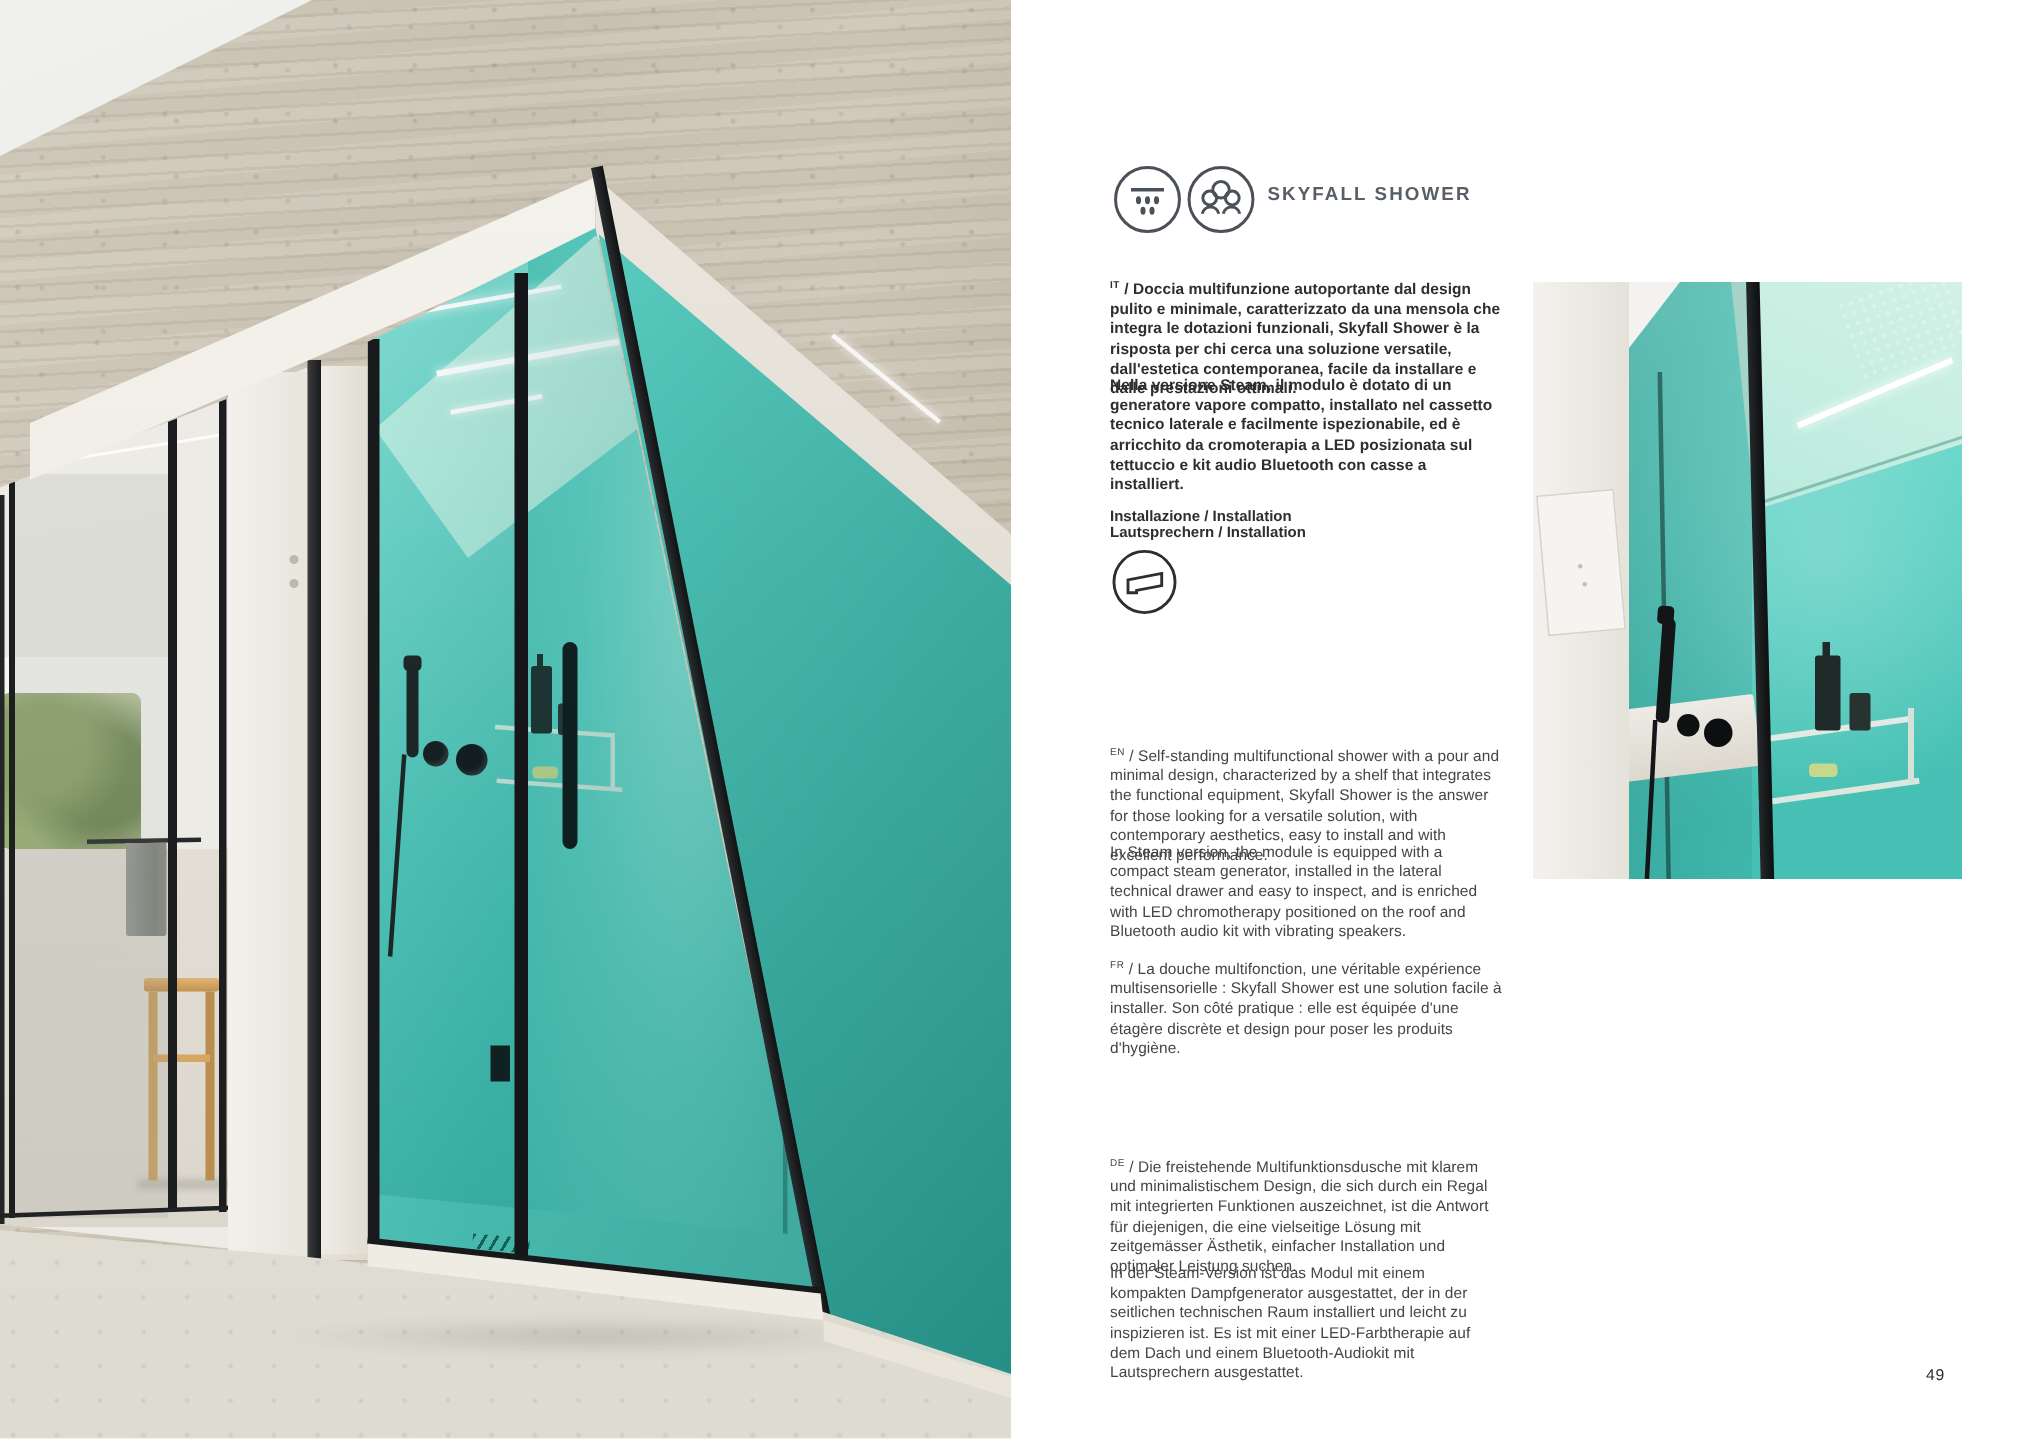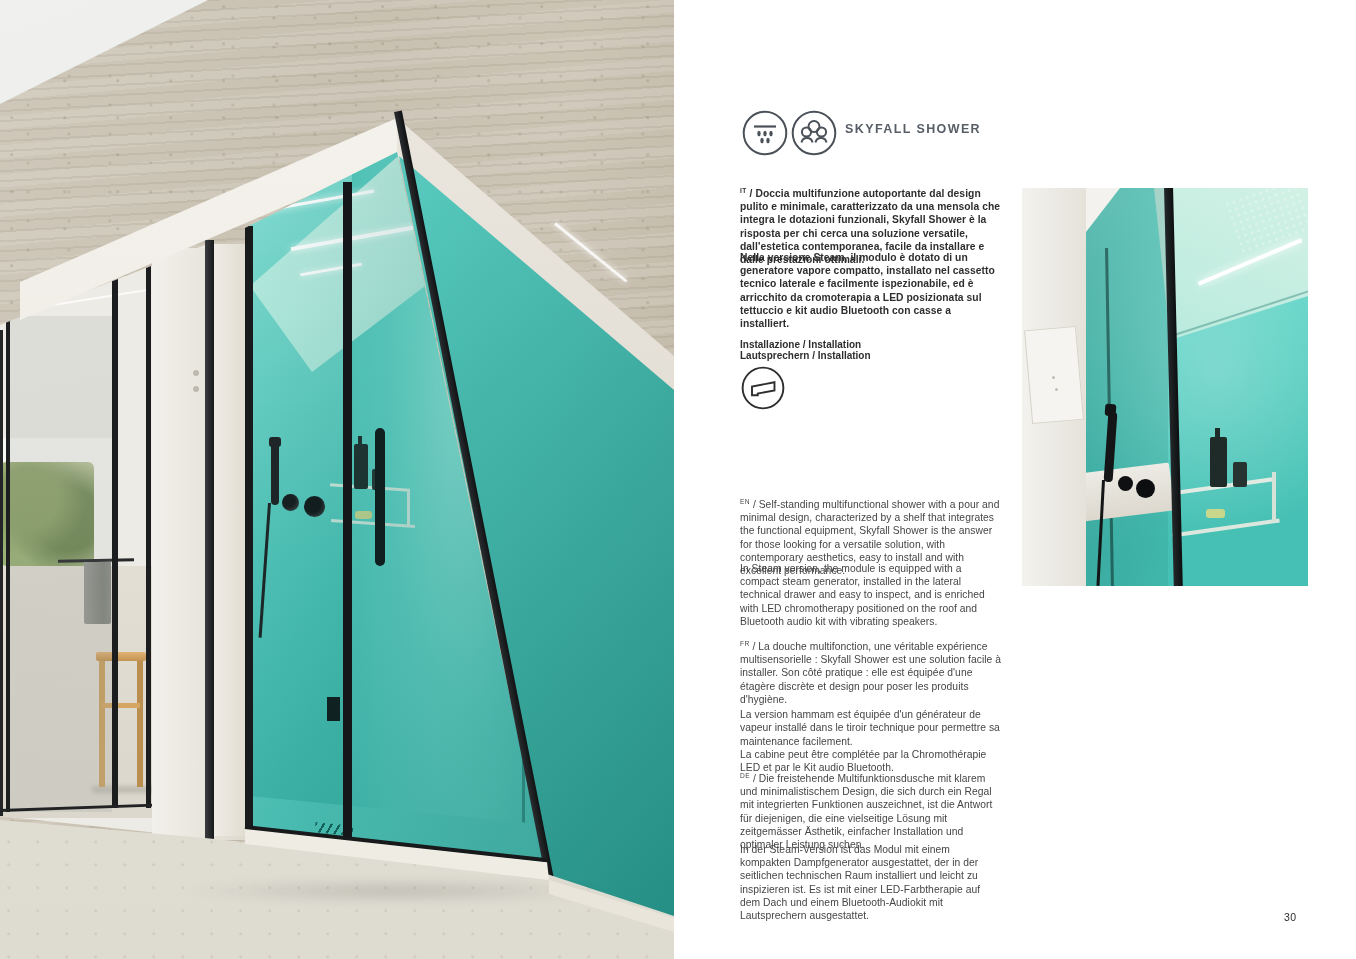--- a/index.html
+++ b/index.html
@@ -197,33 +197,29 @@
   <div class="p" style="top:495px;">
     <sup>EN</sup><span> / </span><span>Self-standing multifunctional shower with a pour and minimal design, characterized by a shelf that integrates the functional equipment, Skyfall Shower is the answer for those looking for a versatile solution, with contemporary aesthetics, easy to install and with excellent performance.</span>
   </div>
   <div class="p" style="top:562px;">
     <span>In Steam version, the module is equipped with a compact steam generator, installed in the lateral technical drawer and easy to inspect, and is enriched with LED chromotherapy positioned on the roof and Bluetooth audio kit with vibrating speakers.</span>
   </div>
 
   <div class="p" style="top:637px;">
     <sup>FR</sup><span> / </span><span>La douche multifonction, une véritable expérience multisensorielle : Skyfall Shower est une solution facile à installer. Son côté pratique : elle est équipée d'une étagère discrète et design pour poser les produits d'hygiène.</span>
   </div>
-  <div class="p pre" style="top:695px;">
-    <span>La version hammam est équipée d'un générateur de vapeur installé dans le tiroir technique pour permettre sa maintenance facilement.
-La cabine peut être complétée par la Chromothérapie LED et par le Kit audio Bluetooth.</span>
-  </div>
 
   <div class="p" style="top:769px;">
     <sup>DE</sup><span> / </span><span>Die freistehende Multifunktionsdusche mit klarem und minimalistischem Design, die sich durch ein Regal mit integrierten Funktionen auszeichnet, ist die Antwort für diejenigen, die eine vielseitige Lösung mit zeitgemässer Ästhetik, einfacher Installation und optimaler Leistung suchen.</span>
   </div>
   <div class="p" style="top:843px;">
     <span>In der Steam-Version ist das Modul mit einem kompakten Dampfgenerator ausgestattet, der in der seitlichen technischen Raum installiert und leicht zu inspizieren ist. Es ist mit einer LED-Farbtherapie auf dem Dach und einem Bluetooth-Audiokit mit Lautsprechern ausgestattet.</span>
   </div>
 
-  <div id="page-num" class="abs">30</div>
+  <div id="page-num" class="abs">49</div>
 
   <div id="photo-detail" class="abs">
     <div class="det" style="left:0;top:0;width:286px;height:398px;background:radial-gradient(ellipse at 68% 45%,rgba(255,255,255,.22),transparent 55%);"></div>
     <div class="det" style="left:0;top:0;width:286px;height:398px;clip-path:polygon(132px 0,286px 0,286px 108px,148px 152px);background:linear-gradient(205deg,#d2f1e5,#96e2d3);"></div>
     <div class="det" style="left:208px;top:0;width:78px;height:56px;background-image:radial-gradient(rgba(255,255,255,.55) 1px,transparent 1.8px);background-size:7px 7px;transform:rotate(-19deg);opacity:.55;"></div>
     <div class="det" style="left:172px;top:72px;width:112px;height:4px;background:#fff;box-shadow:0 0 8px rgba(255,255,255,.95);transform:rotate(-23deg);"></div>
     <div class="det" style="left:146px;top:148px;width:148px;height:2px;background:rgba(16,105,96,.35);transform:rotate(-18deg);transform-origin:left center;"></div>
     <div class="det" style="left:62px;top:0;width:84px;height:398px;background:linear-gradient(100deg,rgba(10,80,76,.26),rgba(15,95,90,.10));"></div>
     <div class="det" style="left:86px;top:60px;width:3px;height:340px;background:rgba(12,42,40,.55);transform:rotate(-1deg);"></div>
 

